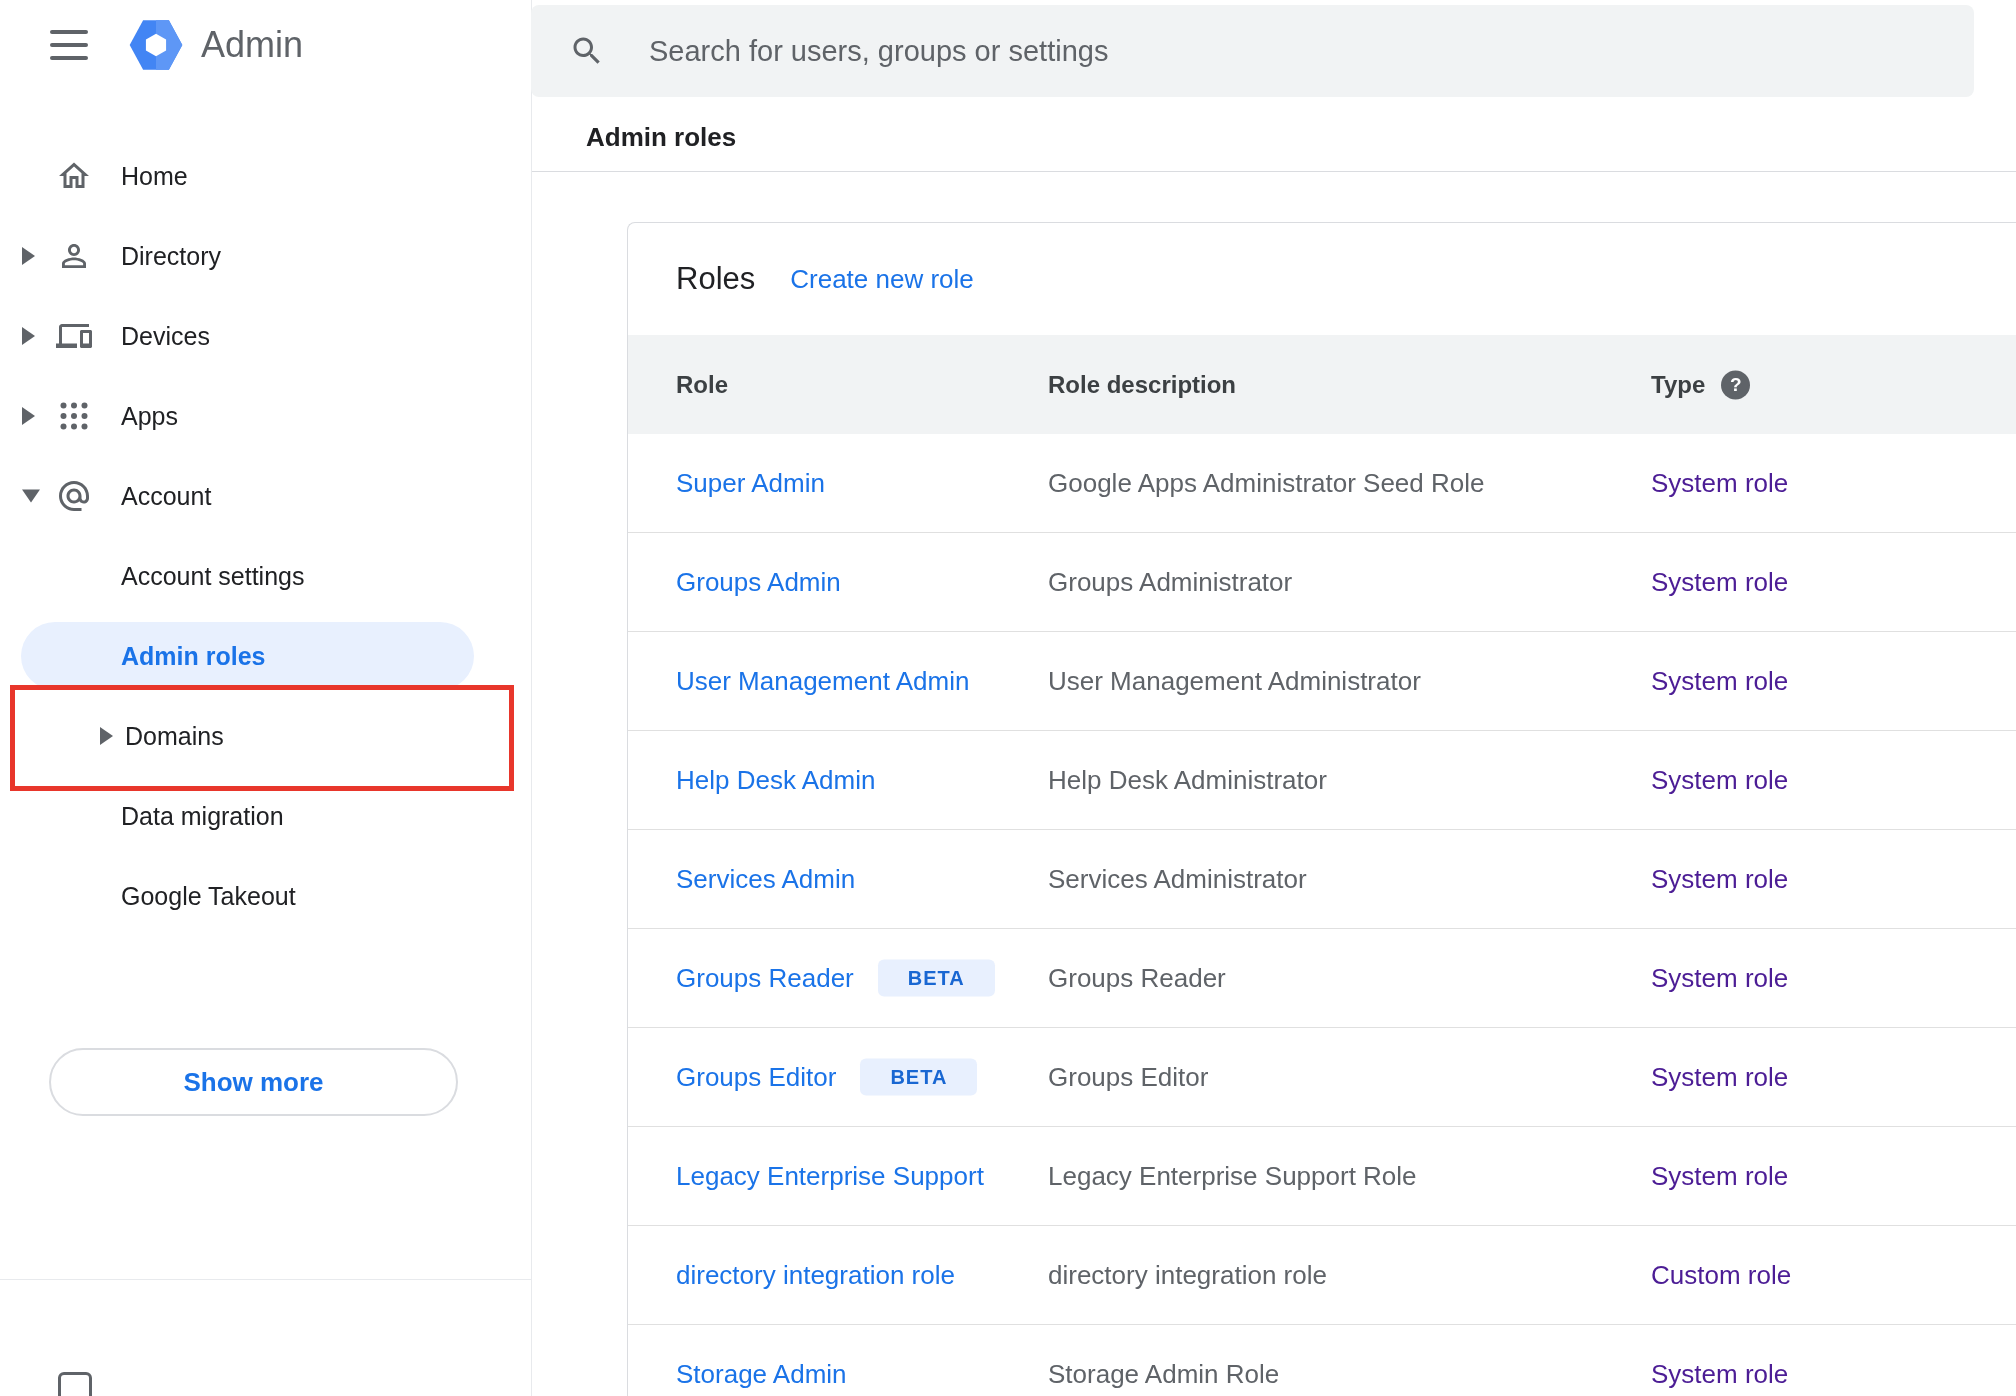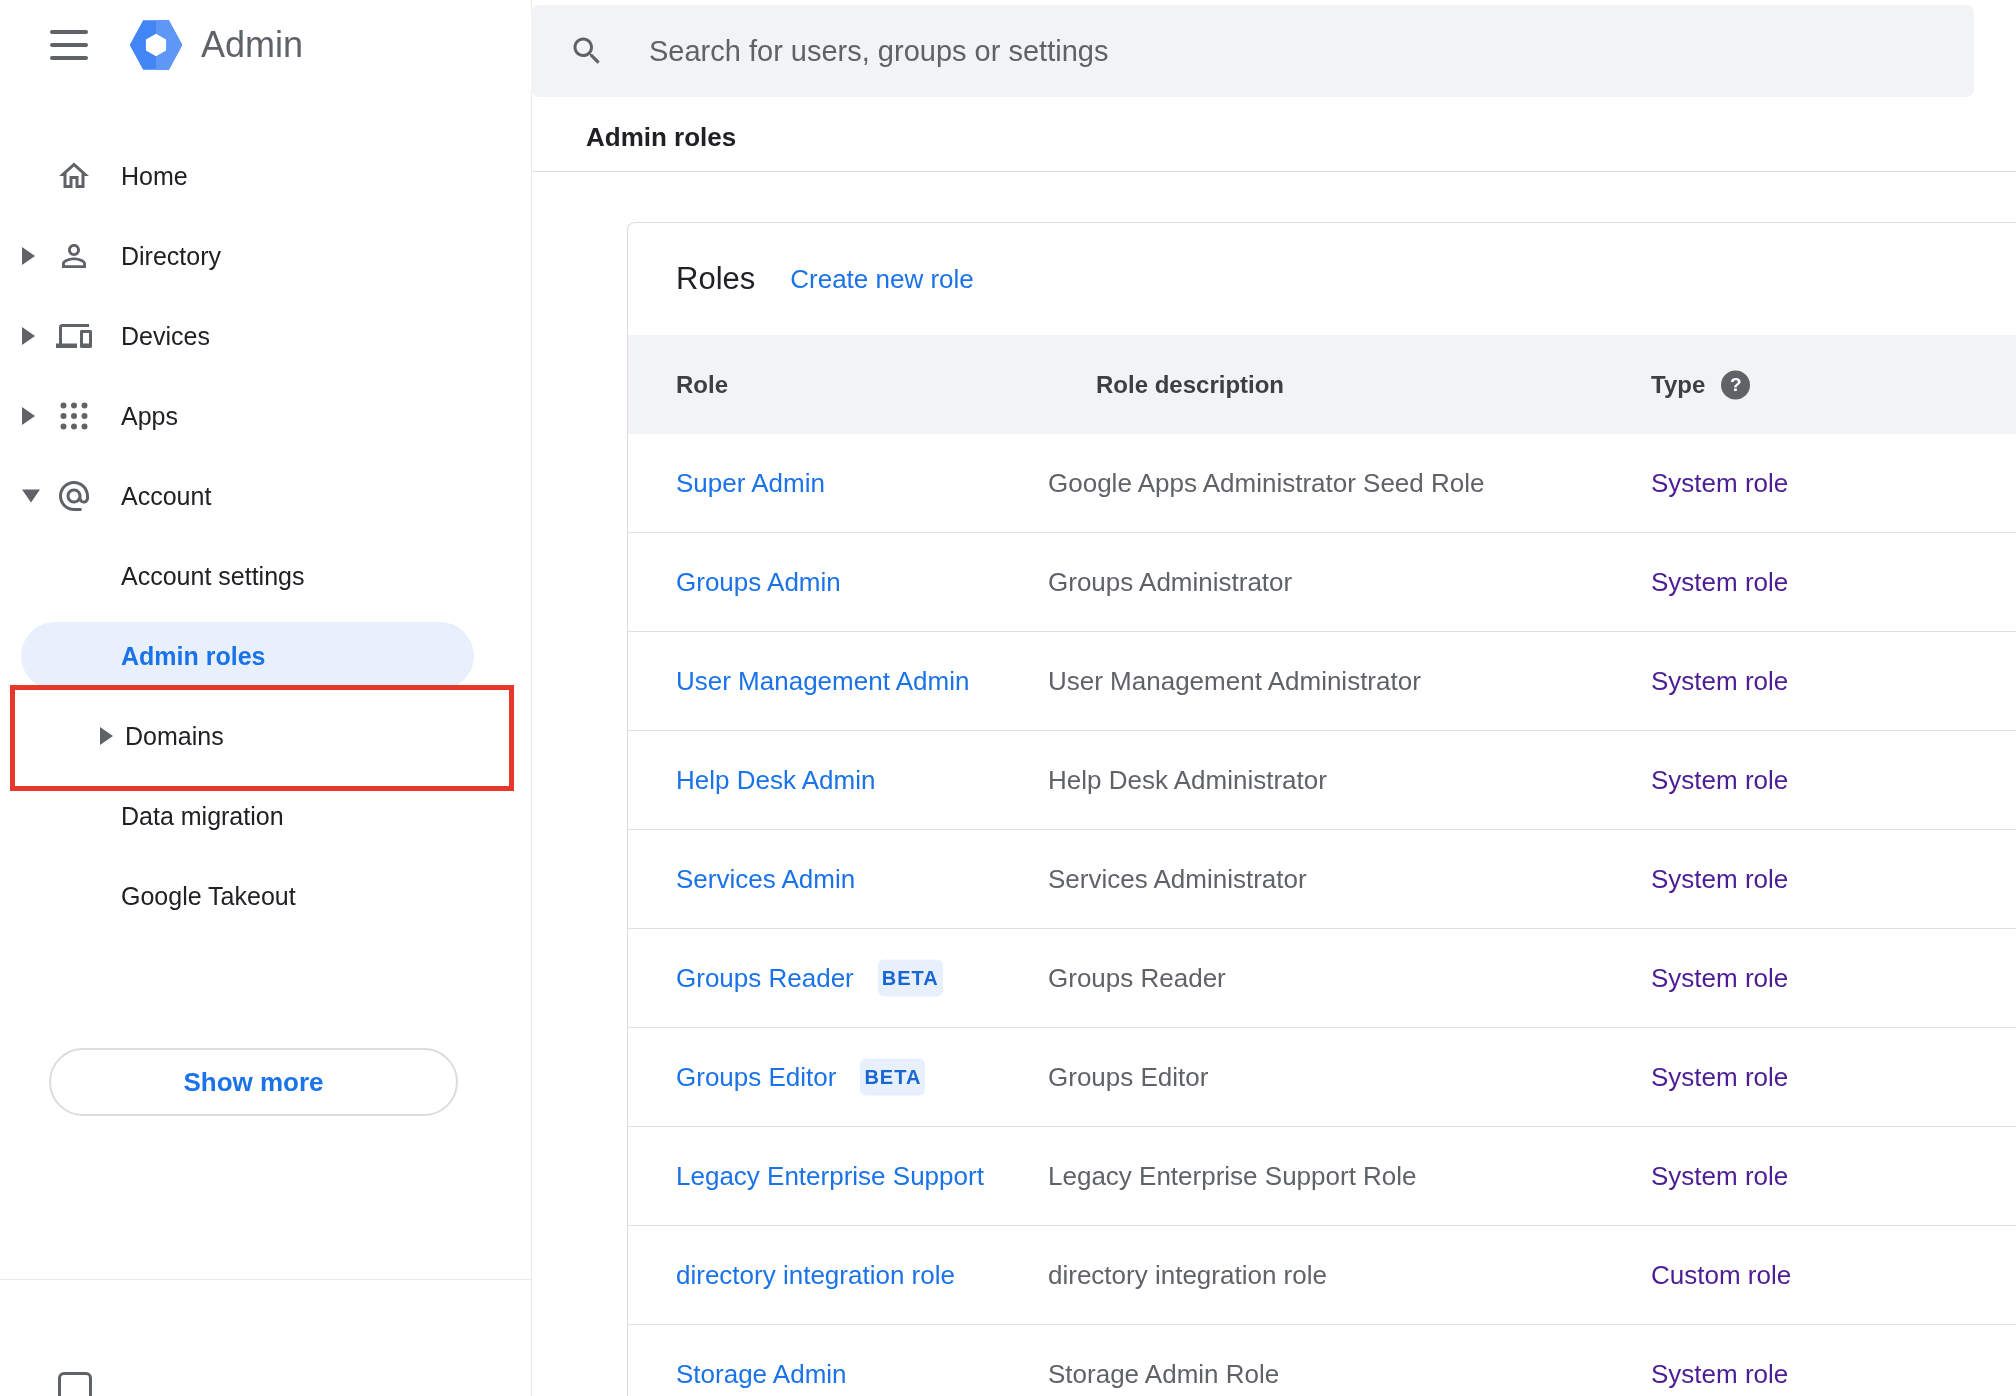--- a/index.html
+++ b/index.html
@@ -230,21 +230,21 @@
   }
   .th {
     position: absolute;
     top: 50%;
     transform: translateY(-50%);
     font-size: 24px;
     font-weight: 700;
     color: #3c4043;
   }
   .th-role { left: 48px; }
-  .th-desc { left: 420px; margin-left: 48px; }
+  .th-desc { left: 420px; }
   .th-type { left: 1023px; display: flex; align-items: center; }
   .help-icon {
     display: inline-flex;
     align-items: center;
     justify-content: center;
     margin-left: 16px;
     width: 29px; height: 29px;
     border-radius: 50%;
     background: #5f6368;
     color: #ffffff;
@@ -277,21 +277,21 @@
     text-decoration: none;
     cursor: pointer;
     font-size: 26px;
   }
   .beta-badge {
     background: #e8f0fe;
     color: #1967d2;
     font-size: 20px;
     font-weight: 700;
     letter-spacing: 1px;
-    padding: 7px 4px;
+    padding: 7px 30px;
     border-radius: 6px;
   }
   .desc-cell { left: 420px; color: #5f6368; }
   .type-cell { left: 1023px; color: #4c1d95; }
 </style>
 </head>
 <body>
 
 <div class="screen">
 

